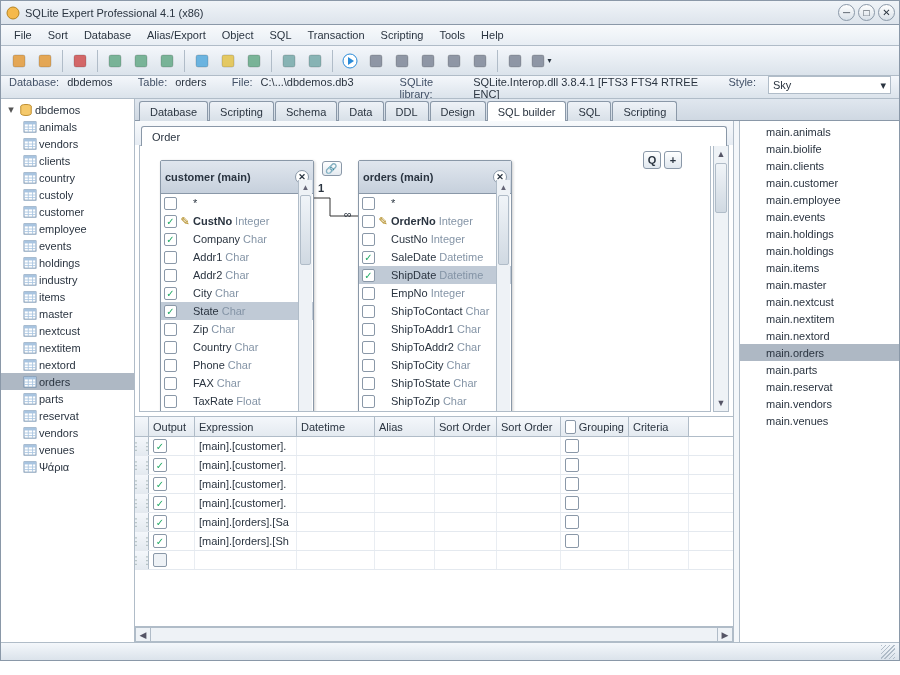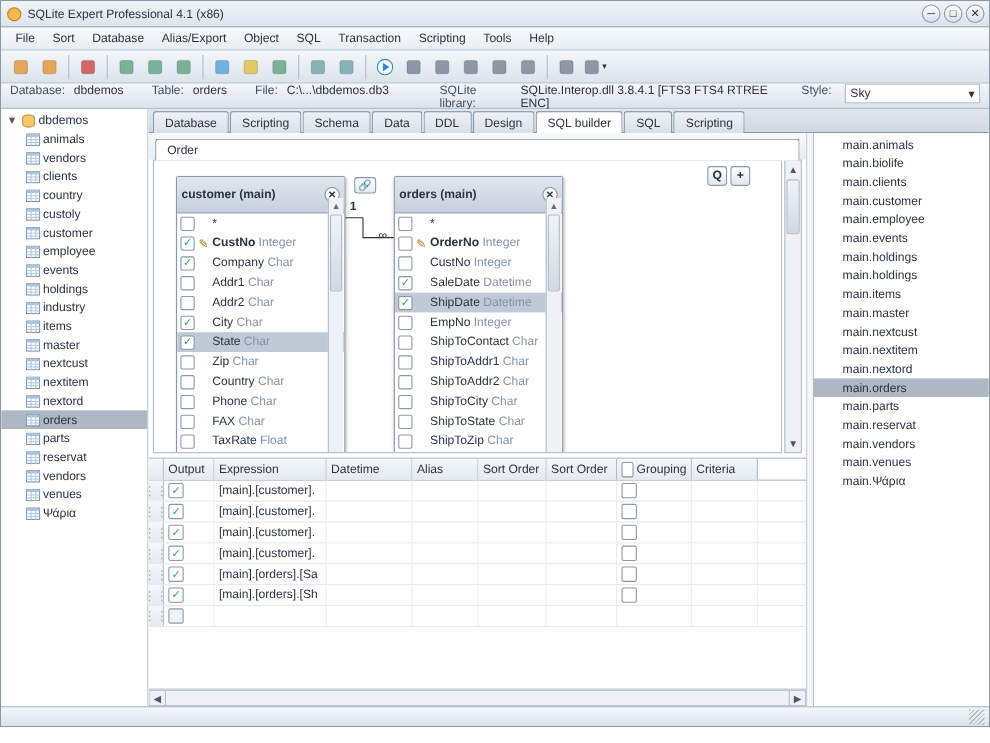--- a/index.html
+++ b/index.html
@@ -887,21 +887,20 @@
             <div class="orow">main.items</div>
             <div class="orow">main.master</div>
             <div class="orow">main.nextcust</div>
             <div class="orow">main.nextitem</div>
             <div class="orow">main.nextord</div>
             <div class="orow sel">main.orders</div>
             <div class="orow">main.parts</div>
             <div class="orow">main.reservat</div>
             <div class="orow">main.vendors</div>
             <div class="orow">main.venues</div>
-            <div class="orow">main.Ψάρια</div>
           </div>
    </div>
   </div>
  </div>
  <div class="bottombar">
   <div class="grip"></div>
  </div>
 </div>
 
 </body></html>

